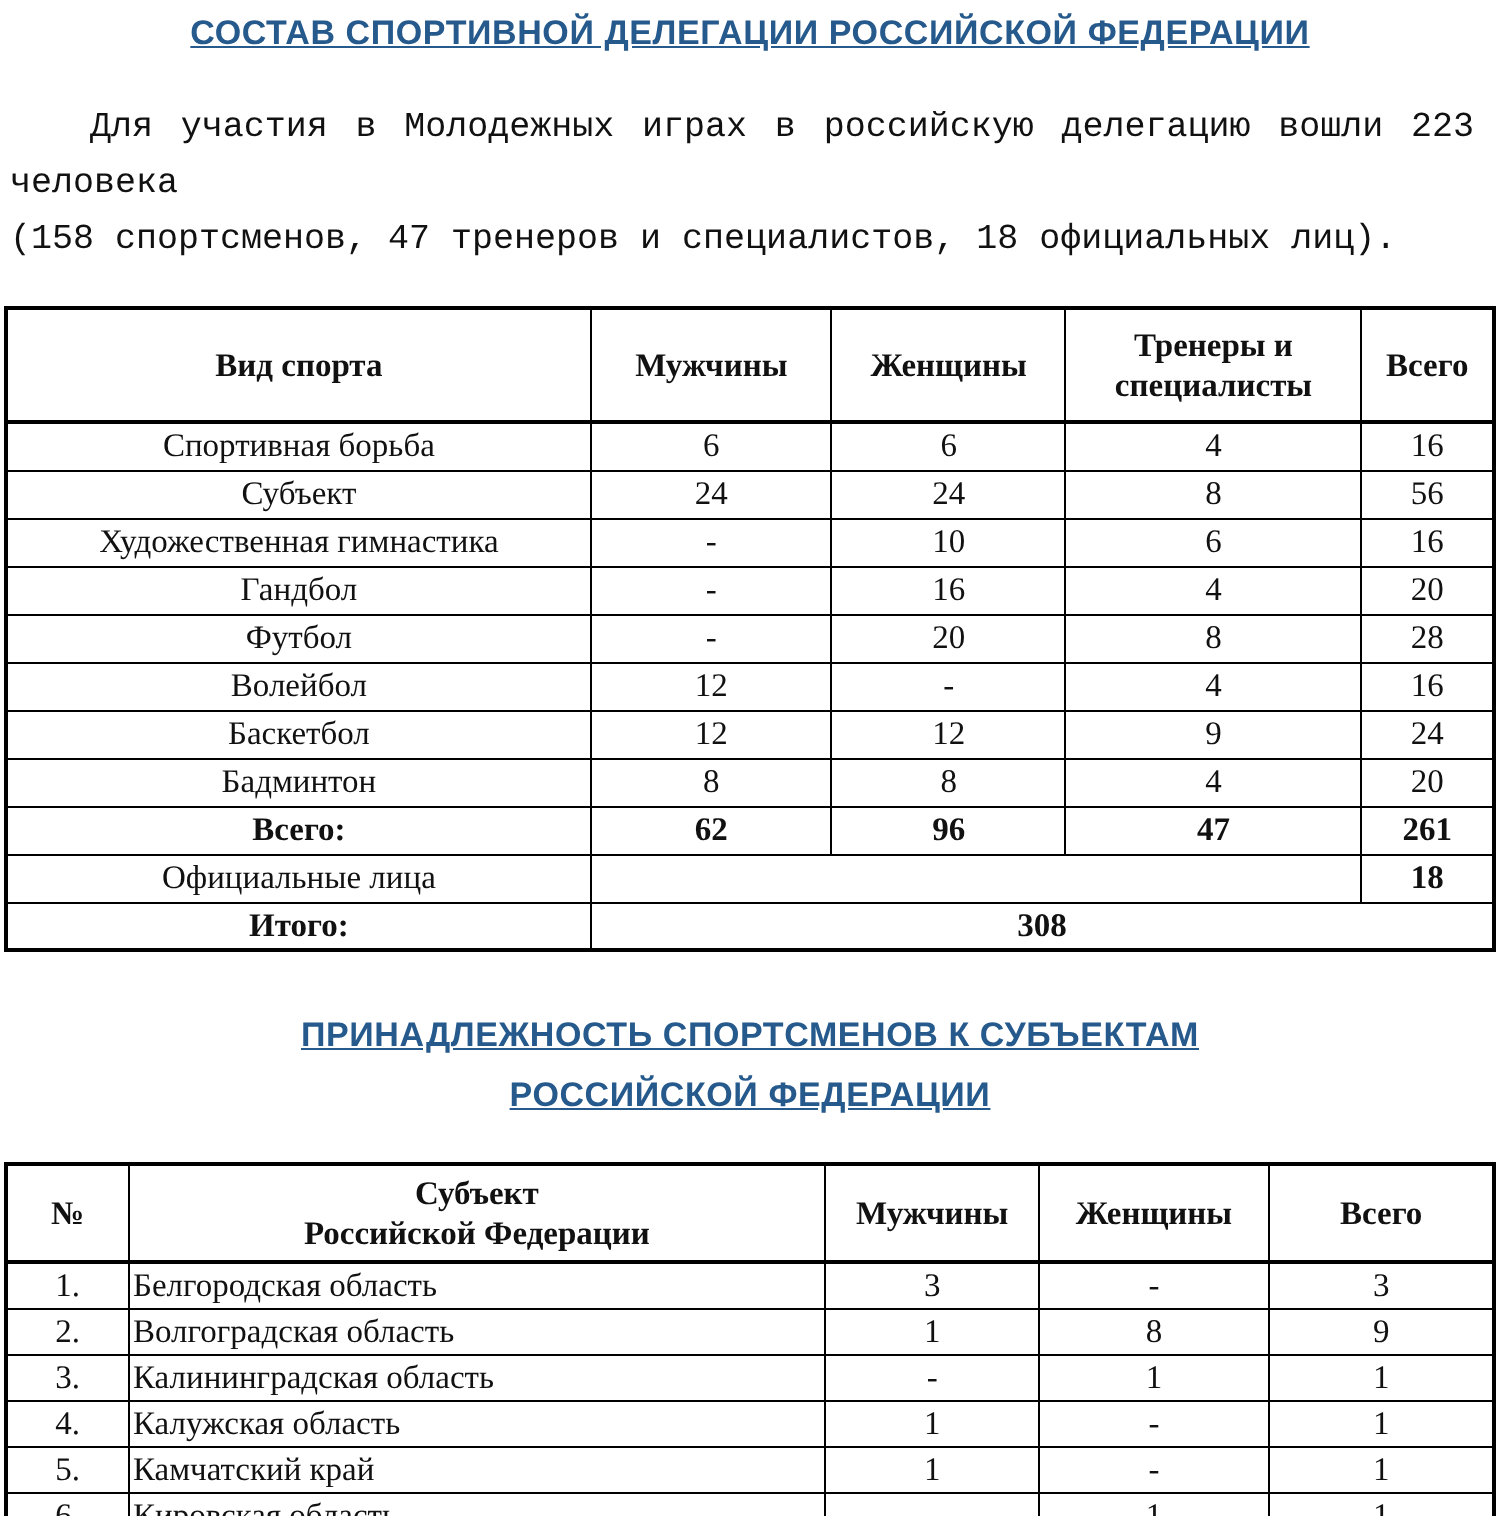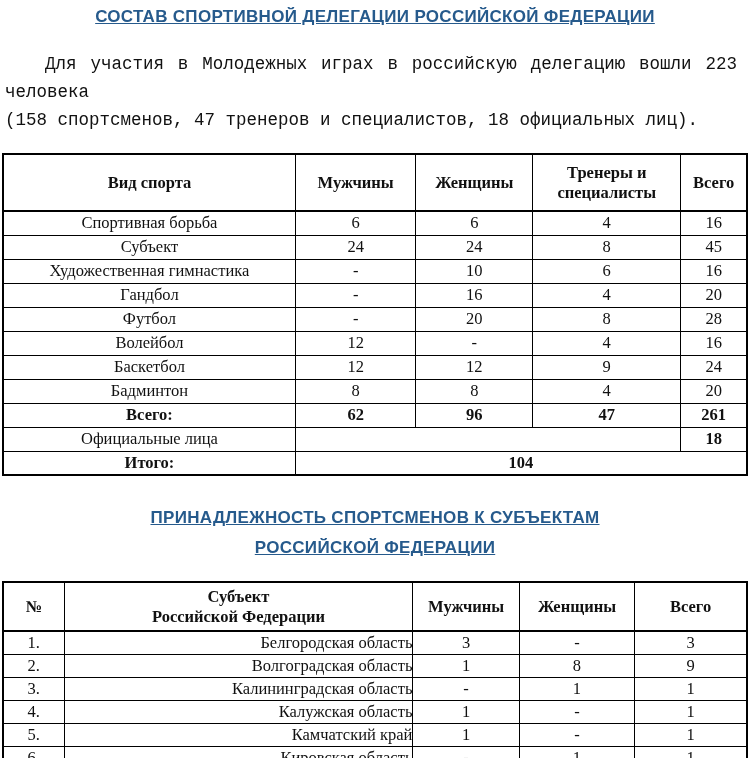--- a/index.html
+++ b/index.html
@@ -61,21 +61,21 @@
     font-weight: bold;
     border-bottom-width: 2px;
     white-space: pre-line;
   }
   .t1 { margin-top: 19px; }
   .t1 thead tr { height: 57px; }
   .t1 tbody tr { height: 24px; }
   .t2 { margin-top: 18px; }
   .t2 thead tr { height: 49px; }
   .t2 tbody tr { height: 23px; }
-  .t2 td.subject-cell { text-align: right; padding-left: 14px; }
+  .t2 td.subject-cell { text-align: left; padding-left: 2px; }
   .bold { font-weight: bold; }
 </style>
 </head>
 <body>
 
 <h1 class="doc-heading title">СОСТАВ СПОРТИВНОЙ ДЕЛЕГАЦИИ РОССИЙСКОЙ ФЕДЕРАЦИИ</h1>
 
 <p class="intro">
   <span class="intro-line intro-line-1">Для участия в Молодежных играх в российскую делегацию вошли 223 человека</span>
   <span class="intro-line intro-line-2">(158 спортсменов, 47 тренеров и специалистов, 18 официальных лиц).</span>
@@ -105,21 +105,21 @@
       <td>6</td>
       <td>6</td>
       <td>4</td>
       <td>16</td>
     </tr>
     <tr>
       <td>Субъект</td>
       <td>24</td>
       <td>24</td>
       <td>8</td>
-      <td>45</td>
+      <td>56</td>
     </tr>
     <tr>
       <td>Художественная гимнастика</td>
       <td>-</td>
       <td>10</td>
       <td>6</td>
       <td>16</td>
     </tr>
     <tr>
       <td>Гандбол</td>
@@ -163,21 +163,21 @@
       <td>47</td>
       <td>261</td>
     </tr>
     <tr>
       <td>Официальные лица</td>
       <td colspan="3"></td>
       <td class="bold">18</td>
     </tr>
     <tr class="bold">
       <td>Итого:</td>
-      <td colspan="4">104</td>
+      <td colspan="4">308</td>
     </tr>
   </tbody>
 </table>
 
 <h2 class="doc-heading section-heading">
   <span class="heading-line">ПРИНАДЛЕЖНОСТЬ СПОРТСМЕНОВ К СУБЪЕКТАМ</span>
   <span class="heading-line">РОССИЙСКОЙ ФЕДЕРАЦИИ</span>
 </h2>
 
 <table class="t2">

